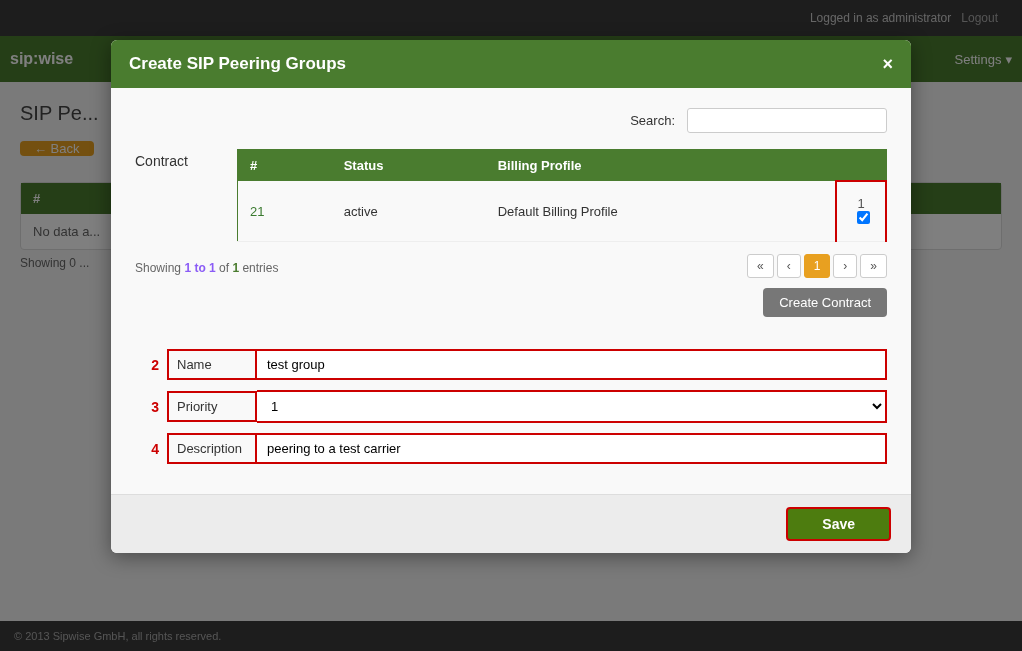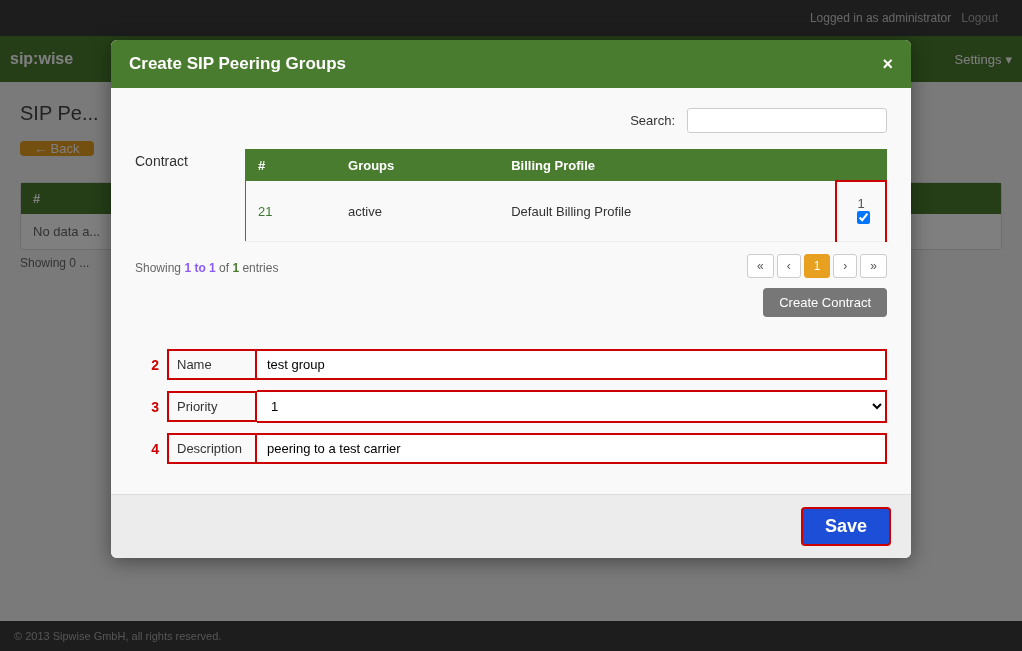--- a/index.html
+++ b/index.html
@@ -313,27 +313,27 @@
 
     
     .modal-footer {
       background: #ececec;
       padding: 12px 20px;
       display: flex;
       justify-content: flex-end;
       border-top: 1px solid #ddd;
     }
     .save-btn {
-      background: #1d4ed8;
+      background: #4d7c0f;
       color: white;
       border: 2px solid #cc0000;
-      padding: 7px 22px;
+      padding: 7px 34px;
       border-radius: 4px;
       cursor: pointer;
-      font-size: 18px;
+      font-size: 14px;
       font-weight: bold;
     }
 
     
     .bg-table-header {
       display: flex;
       background: #4a7c2f;
       color: white;
     }
     .bg-col {
@@ -394,28 +394,28 @@
     </div>
 
     <div class="modal-body">
 
       <div class="contract-section">
         <div class="search-row">
           <span class="search-label">Search:</span>
           <input class="search-input" type="text" style="">
         </div>
 
-        <div style="display:flex; align-items:flex-start; gap:20px;">
+        <div style="display:flex; align-items:flex-start; gap:12px;">
           <span class="section-label">Contract</span>
           <div style="flex:1;">
             <table class="data-table">
               <thead>
                 <tr>
                   <th>#</th>
-                  <th>Groups</th>
+                  <th>Status</th>
                   <th>Billing Profile</th>
                   <th style="width:50px;"></th>
                 </tr>
               </thead>
               <tbody id="contract-table-body">
 
               <tr>
       <td style="color:#3a7a2f;">21</td>
       <td>active</td>
       <td>Default Billing Profile</td>

